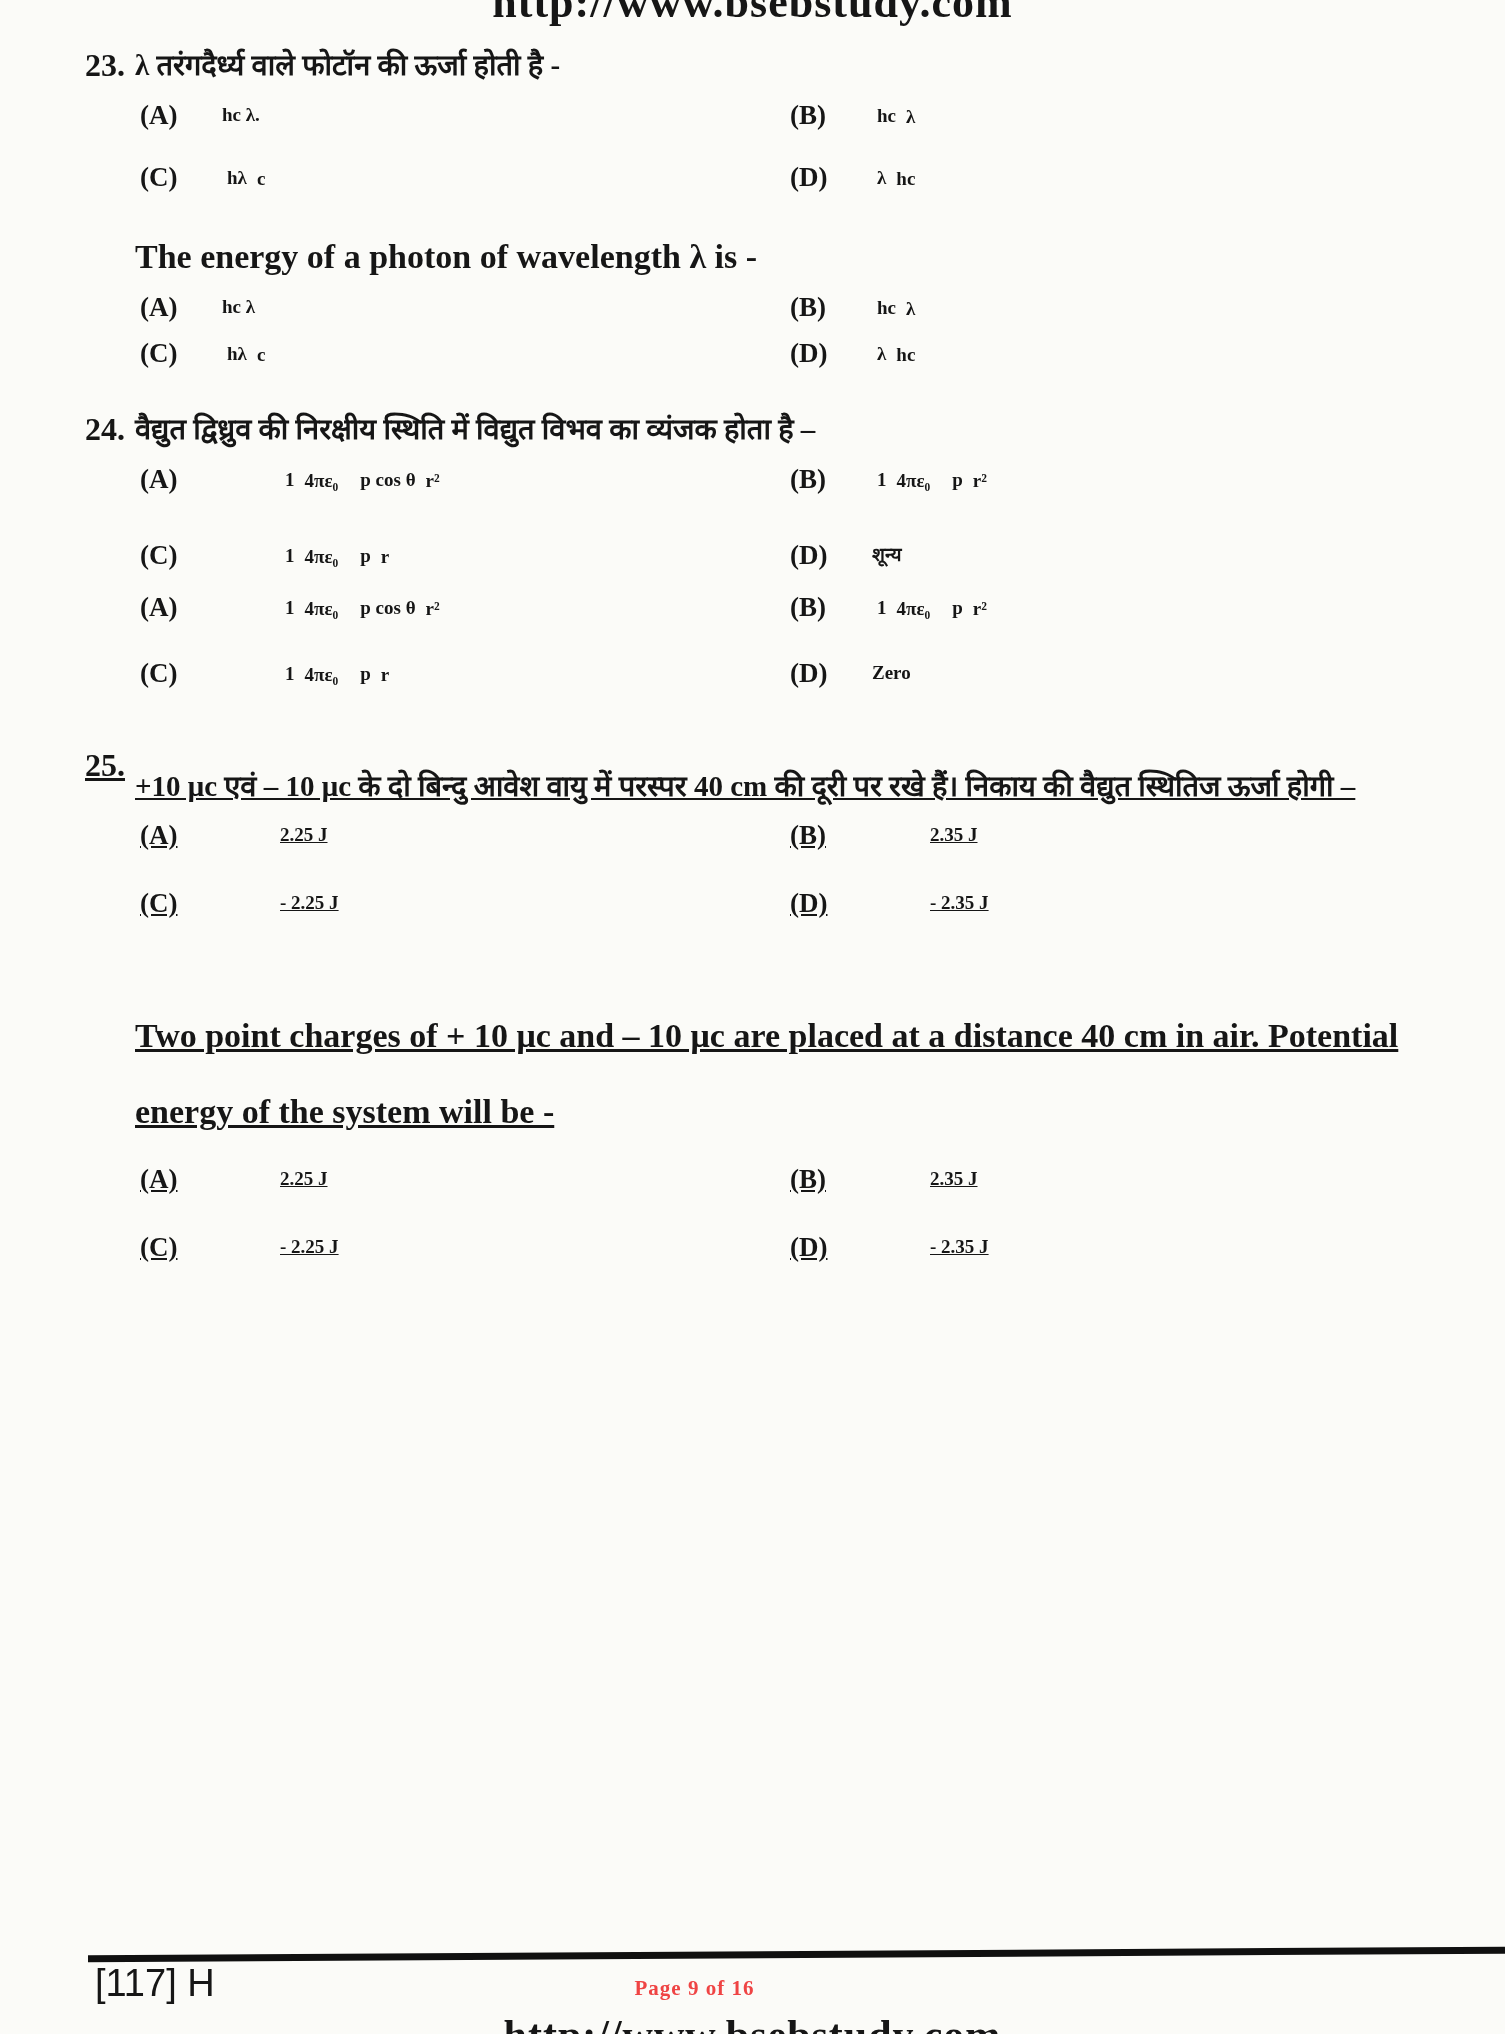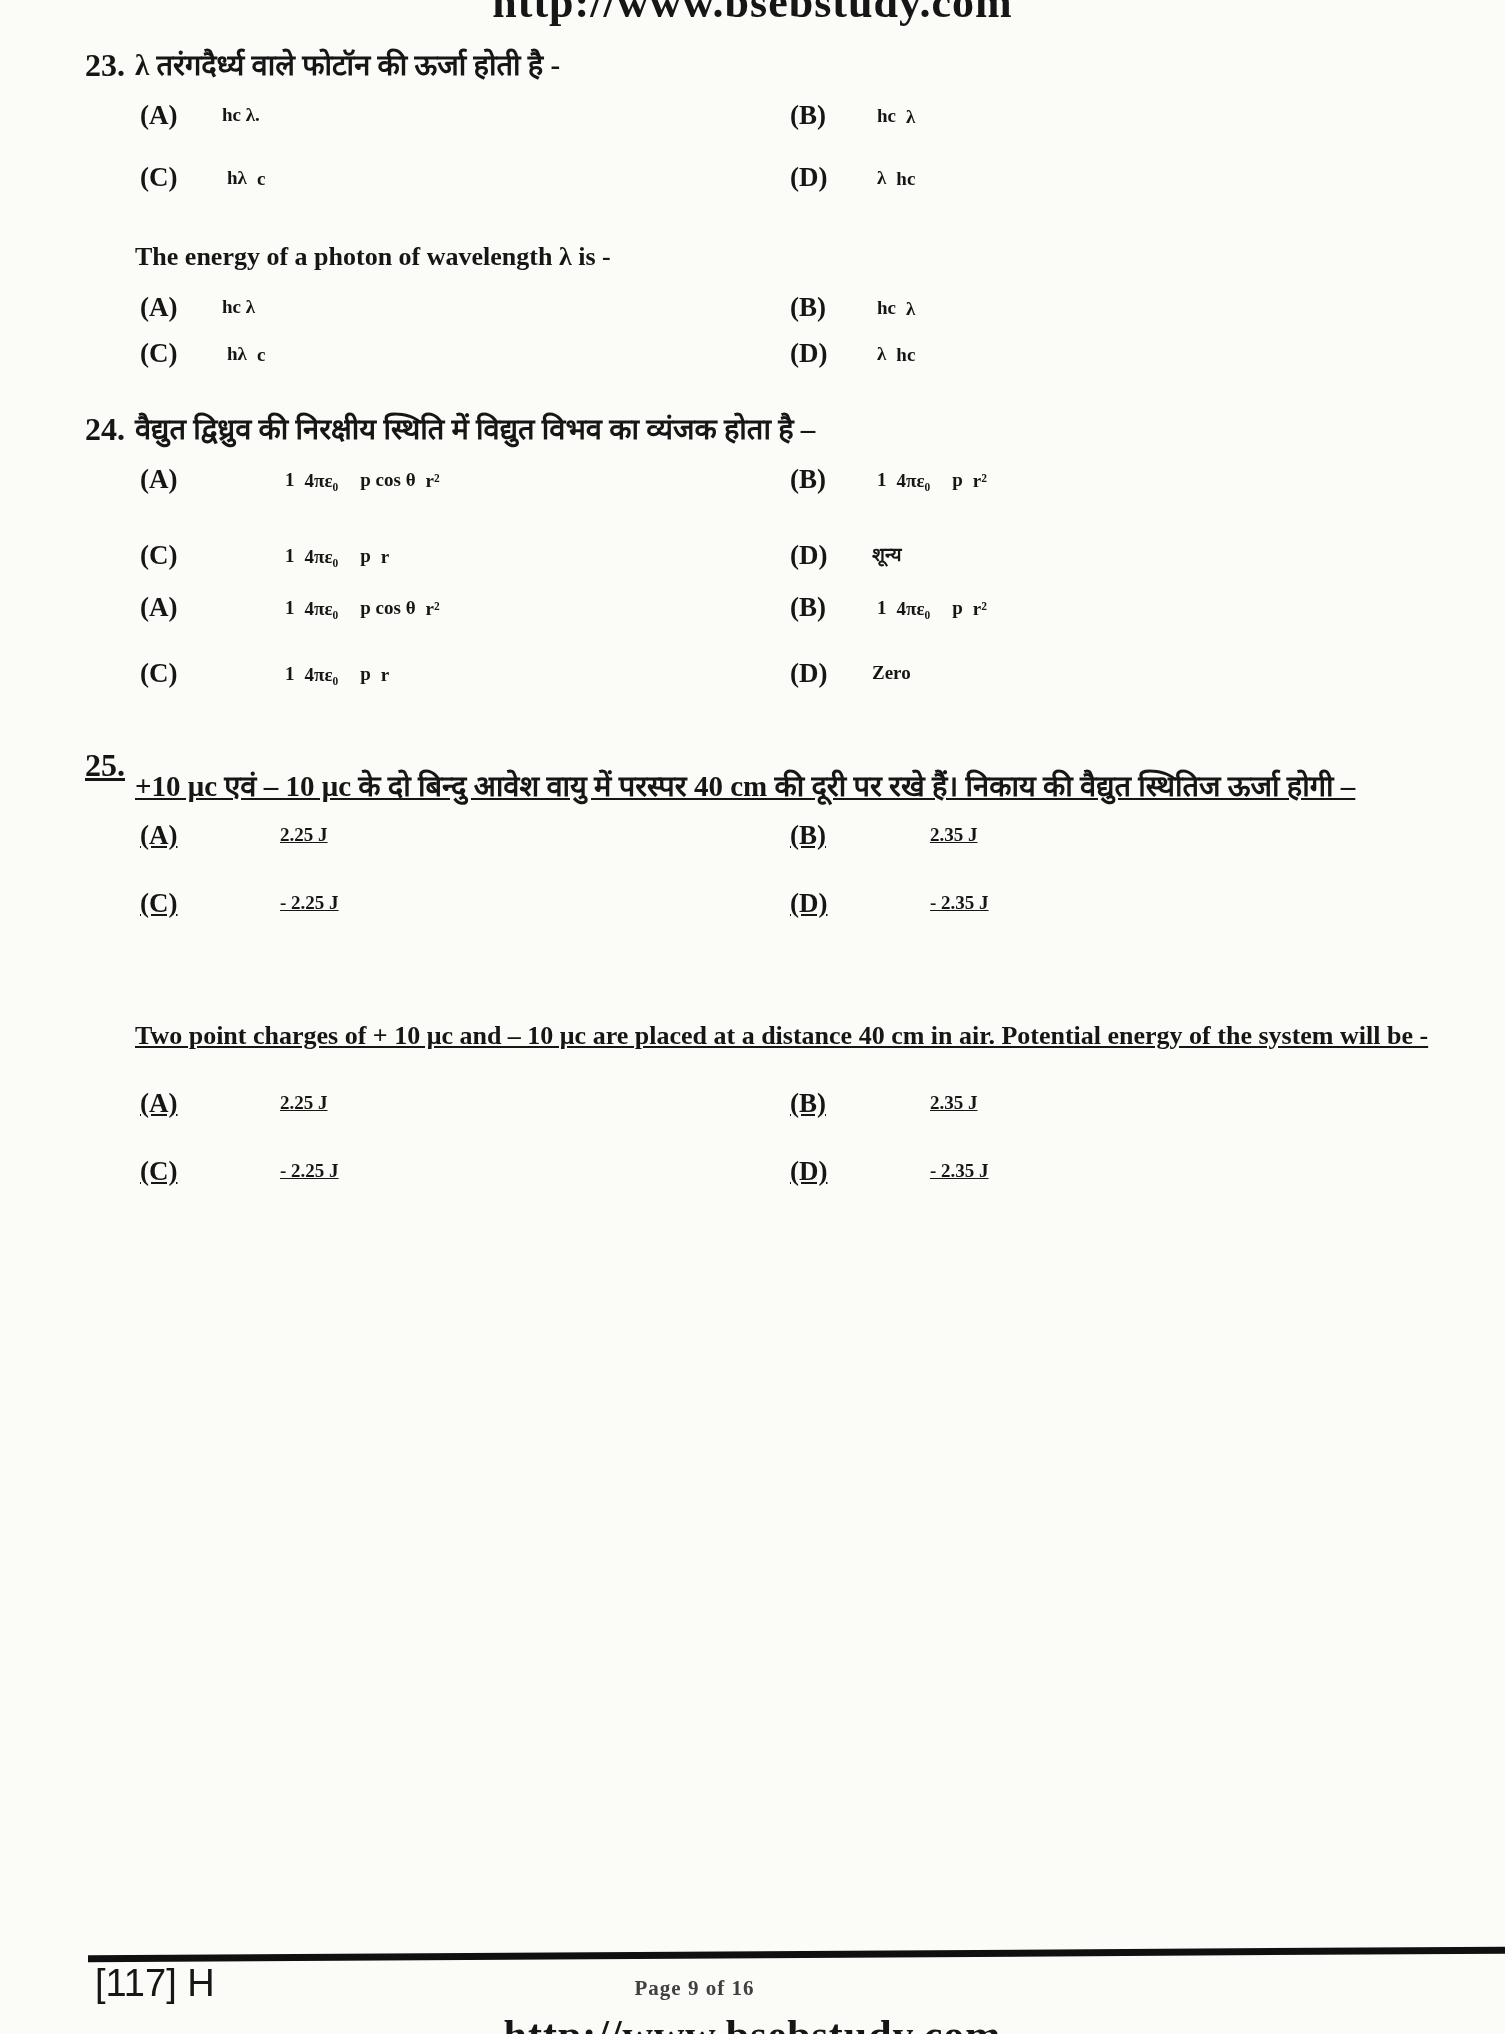--- a/index.html
+++ b/index.html
@@ -13,21 +13,21 @@
   .clip-top .url{font-size:44px;font-weight:bold;letter-spacing:1px;margin-top:-21px;line-height:48px;}
   .clip-bottom{position:absolute;bottom:0;left:0;right:0;height:25px;overflow:hidden;text-align:center;}
   .clip-bottom .url{font-size:42px;font-weight:bold;letter-spacing:1px;line-height:52px;}
   
   .question{margin-left:85px;margin-right:40px;}
   .q23{margin-top:18px;}
   .q24{margin-top:40px;}
   .q25{margin-top:56px;text-decoration:underline;}
   .qline{display:flex;}
   .qnum{width:50px;font-weight:bold;font-size:32px;line-height:34px;}
-  .qtext{flex:1;font-weight:bold;font-size:26px;line-height:34px;}
+  .qtext{flex:1;font-weight:bold;font-size:34px;line-height:34px;}
   .qtext.hi{font-size:29px;}
   .q25 .qtext{line-height:76px;}
   .sub-block{margin-top:44px;}
   .q24 .sub-block{margin-top:38px;}
   .q25 .sub-block{margin-top:78px;}
   .sub-block .qnum{visibility:hidden;}
   
   .opts{display:flex;margin-left:55px;margin-top:16px;align-items:flex-start;}
   .opts.tight{margin-top:10px;}
   .opts.m26{margin-top:26px;}
@@ -44,21 +44,21 @@
   .opt-value.indent{margin-left:78px;}
   
   .frac{display:inline-flex;flex-direction:row;align-items:center;vertical-align:top;}
   .frac .num{padding:0 5px 1px;white-space:nowrap;}
   .frac .bar{align-self:stretch;height:3px;background:#1a1a1a;}
   .frac .den{padding:2px 5px 0;white-space:nowrap;}
   .frac2{display:inline-flex;align-items:center;gap:12px;}
   
   .rule{position:absolute;left:88px;right:0;top:1951px;height:7px;background:#101010;transform:rotate(-0.35deg);}
   .footer-code{position:absolute;left:95px;top:1962px;font-family:"Liberation Sans","DejaVu Sans",sans-serif;font-weight:normal;font-size:38px;}
-  .footer-page{position:absolute;left:4px;right:120px;top:1976px;text-align:center;color:#404040;font-size:21px;letter-spacing:1px;font-weight:bold;}
+  .footer-page{position:absolute;left:4px;right:120px;top:1976px;text-align:center;color:#ef4444;font-size:21px;letter-spacing:1px;font-weight:bold;}
 </style>
 </head>
 <body>
 
 <div class="clip-top">
   <div class="url">http://www.bsebstudy.com</div>
 </div>
 
 <section class="question q23">
   <div class="qline">

